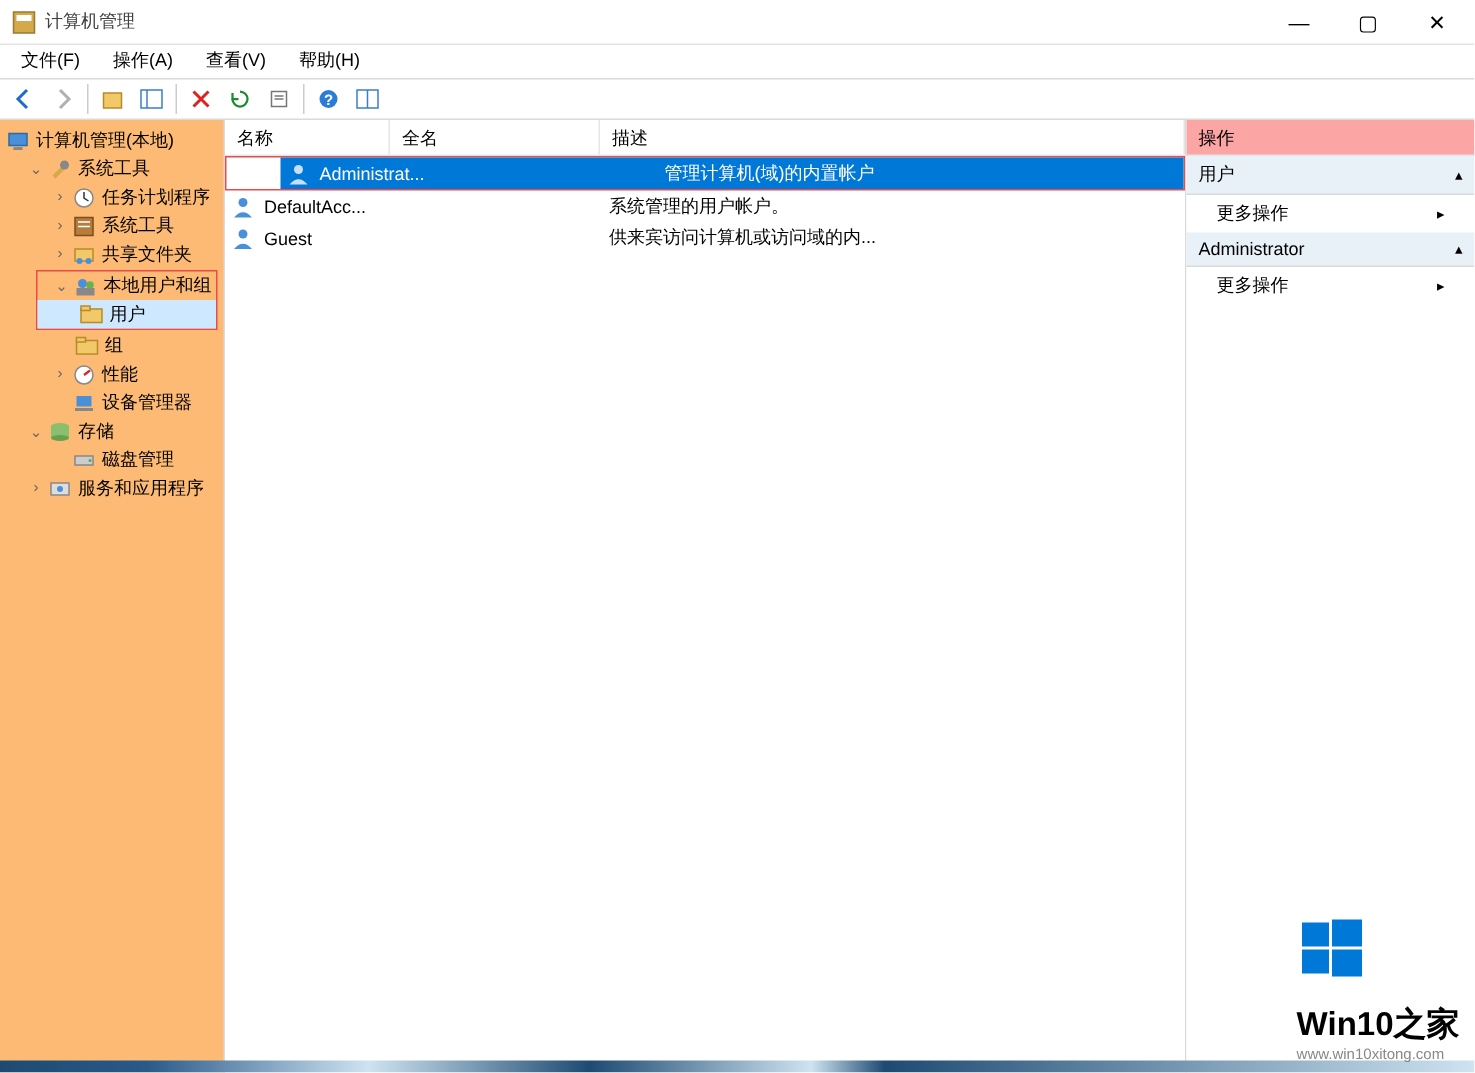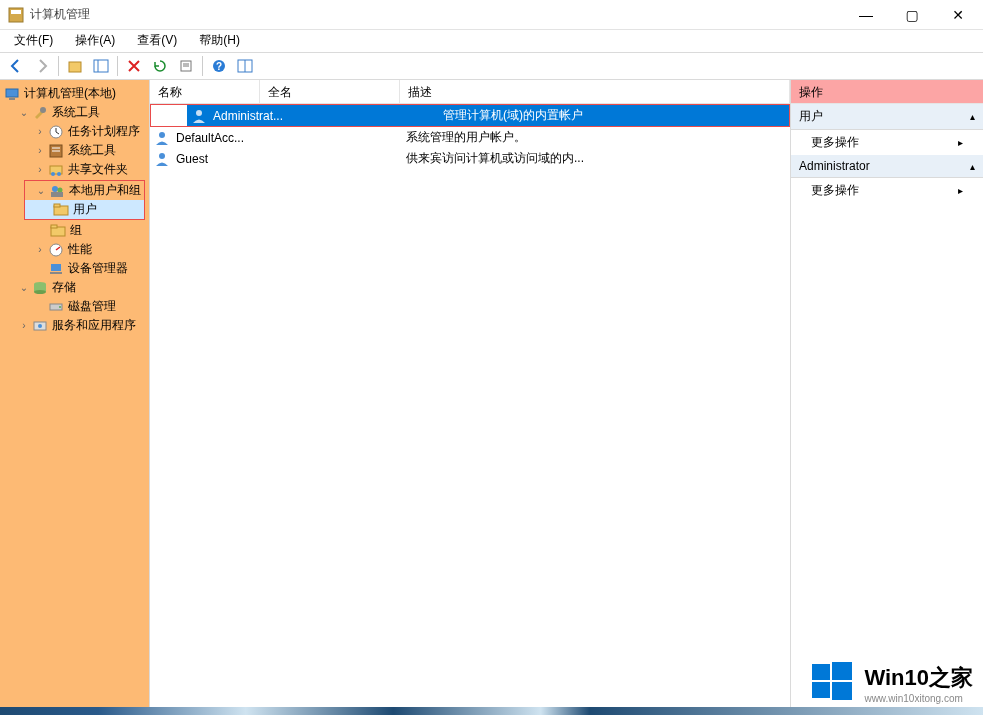--- a/index.html
+++ b/index.html
@@ -52,21 +52,21 @@
 .highlight-row { border: 1px solid #e94b4b; position: relative; padding-left: 36px; }
 
 .action-pane { width: 192px; background: #fff; }
 .action-header { height: 24px; padding: 4px 8px; font-weight: normal; background: #fca5a5; border-bottom: 1px solid #e5e5e5; }
 .action-section-title { background: #e8f0f8; padding: 4px 8px; display: flex; align-items: center; justify-content: space-between; border-bottom: 1px solid #dadada; }
 .action-section-title .arrow { font-size: 10px; }
 .action-item { padding: 4px 20px; display: flex; align-items: center; justify-content: space-between; gap: 28px; }
 .action-item .arrow { font-size: 10px; }
 
 
-.watermark { position: absolute; right: 10px; bottom: 6px; display: flex; align-items: center; gap: 8px; z-index: 10; }
+.watermark { position: absolute; right: 10px; bottom: 6px; display: flex; align-items: flex-start; gap: 8px; z-index: 10; flex-direction: column; }
 .watermark .wm-text { text-align: left; }
 .watermark .wm-title { font-size: 22px; font-weight: bold; color: #000; }
 .watermark .wm-url { font-size: 10px; color: #888; }
 
 .taskbar-hint { position: absolute; bottom: 0; left: 0; height: 8px; width: 100%; background: linear-gradient(90deg, #1e4a72, #2a5a8a 10%, #cfe3f0 25%, #1e4a72 40%, #cfe3f0 55%, #1e4a72 60%, #cfe3f0 100%); }
 
 
 .svg-icon { display: inline-block; vertical-align: middle; }
 </style>
 </head>

